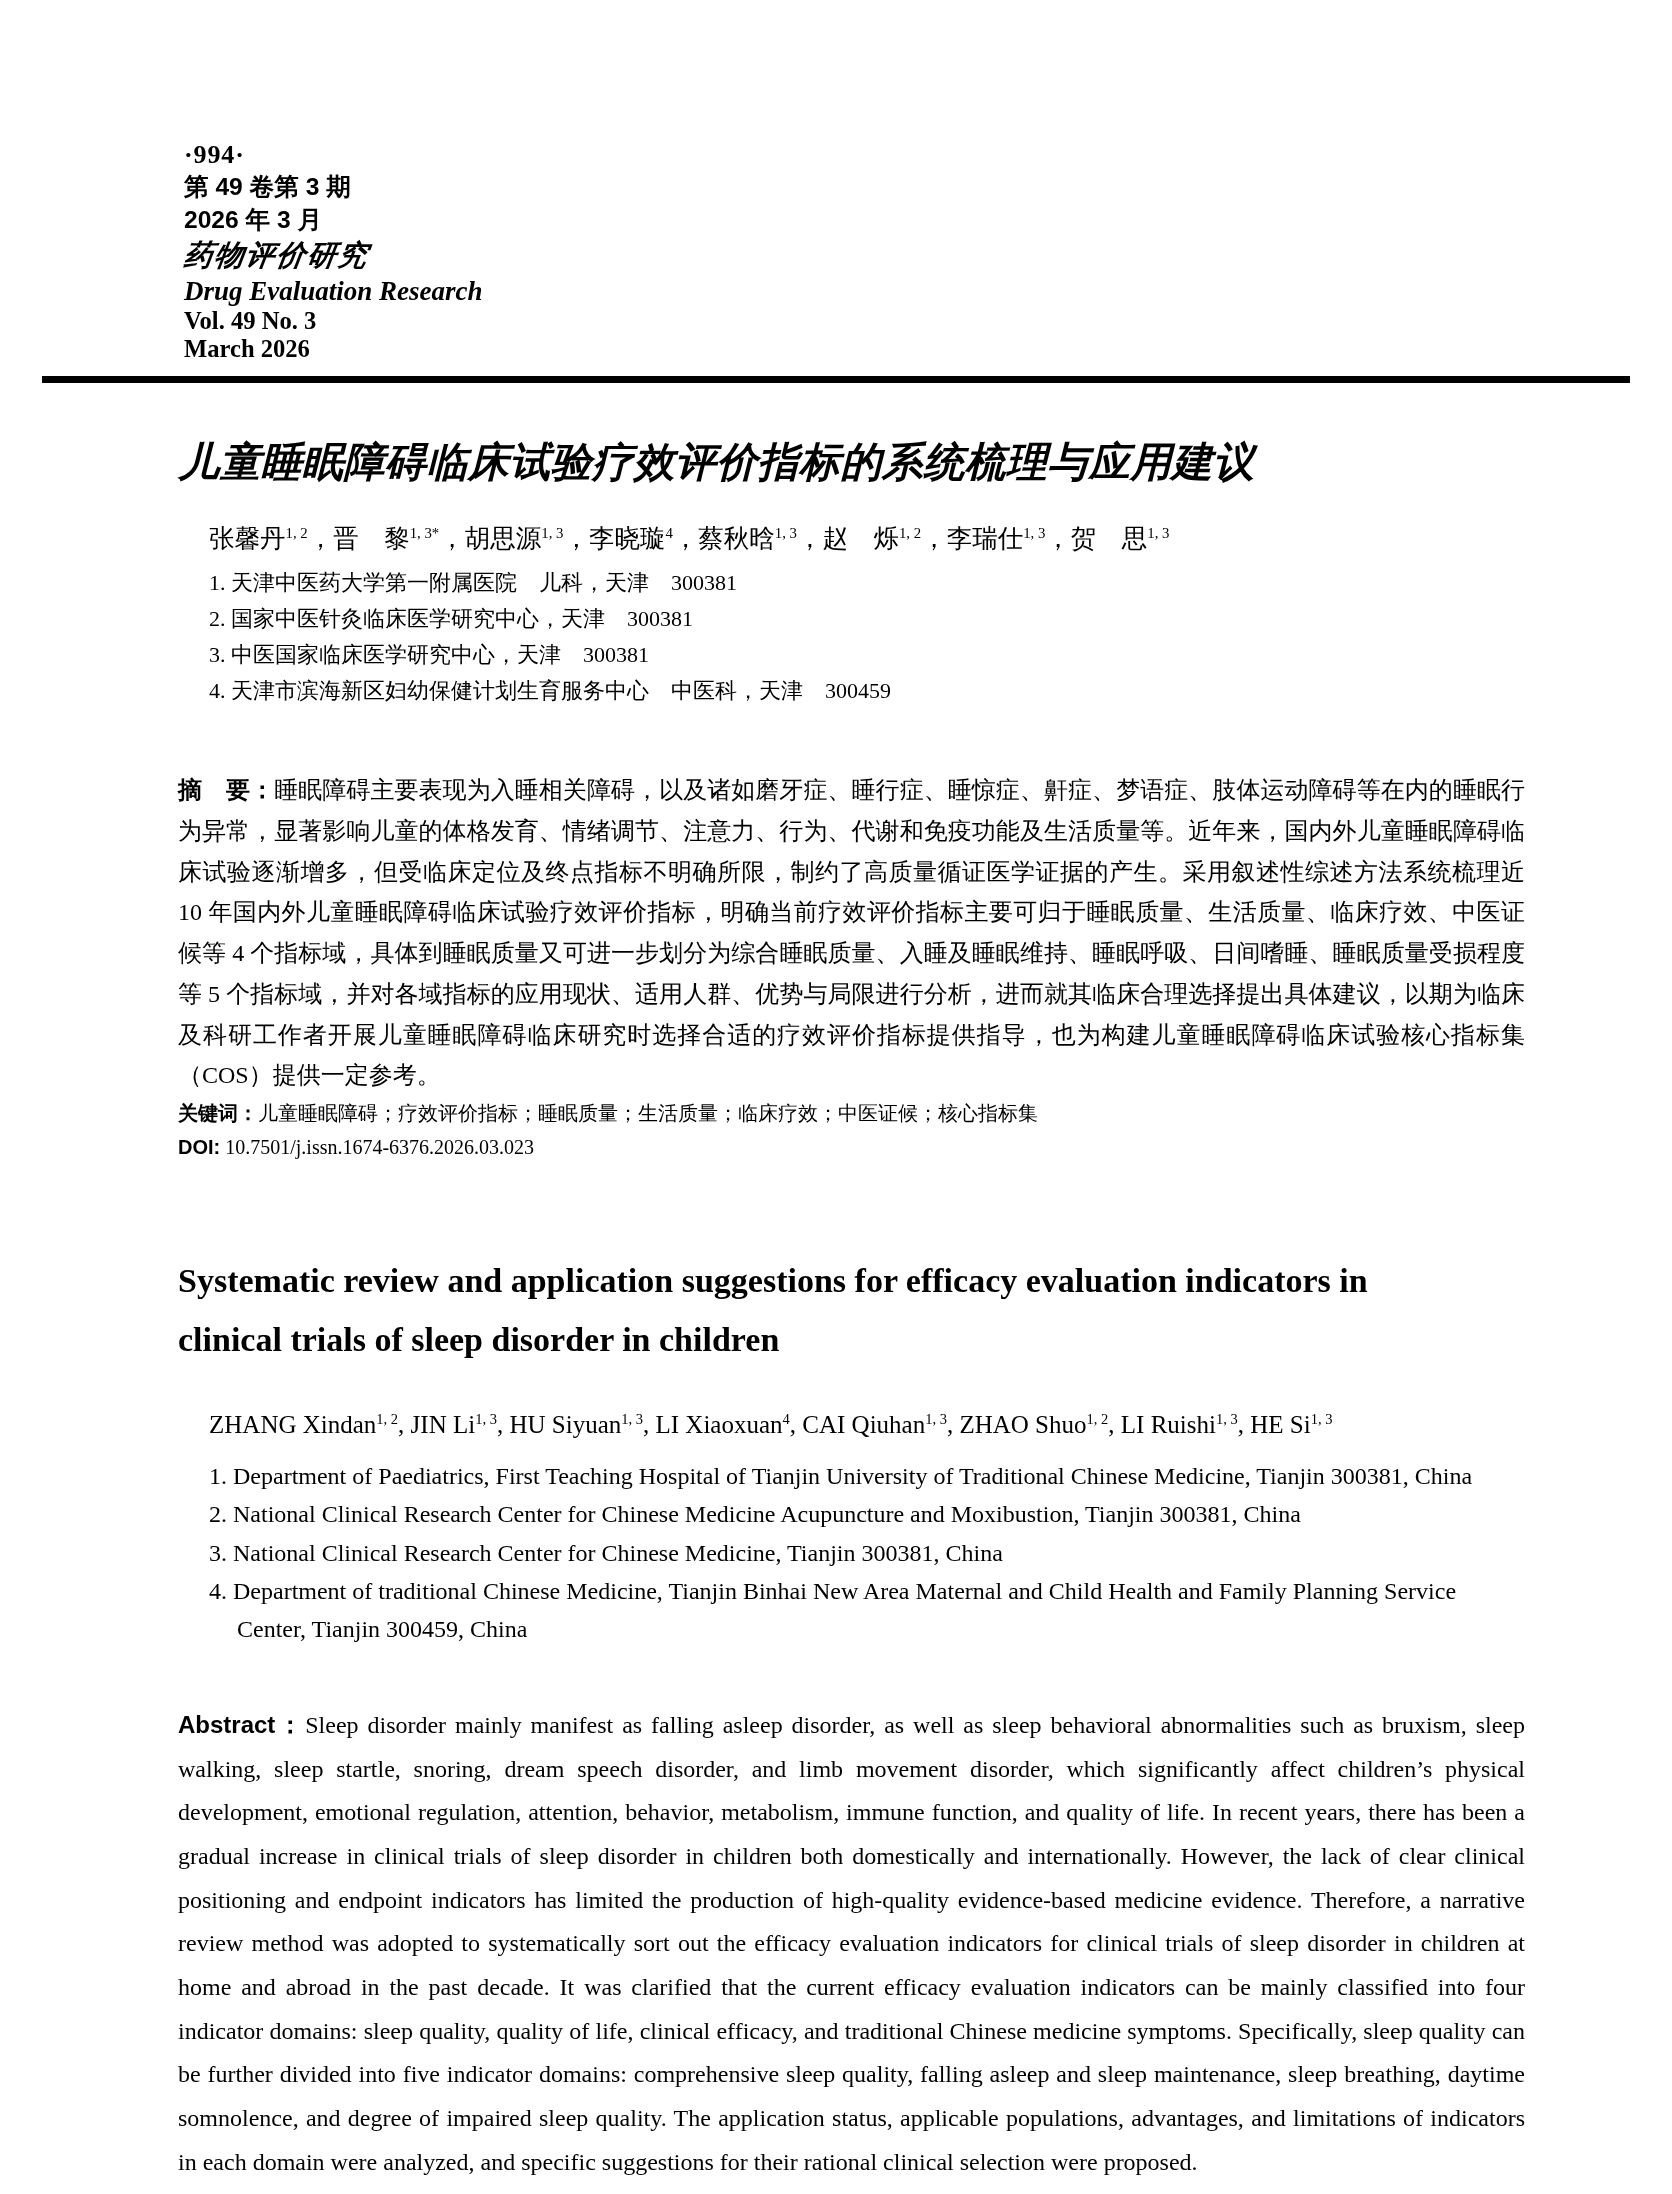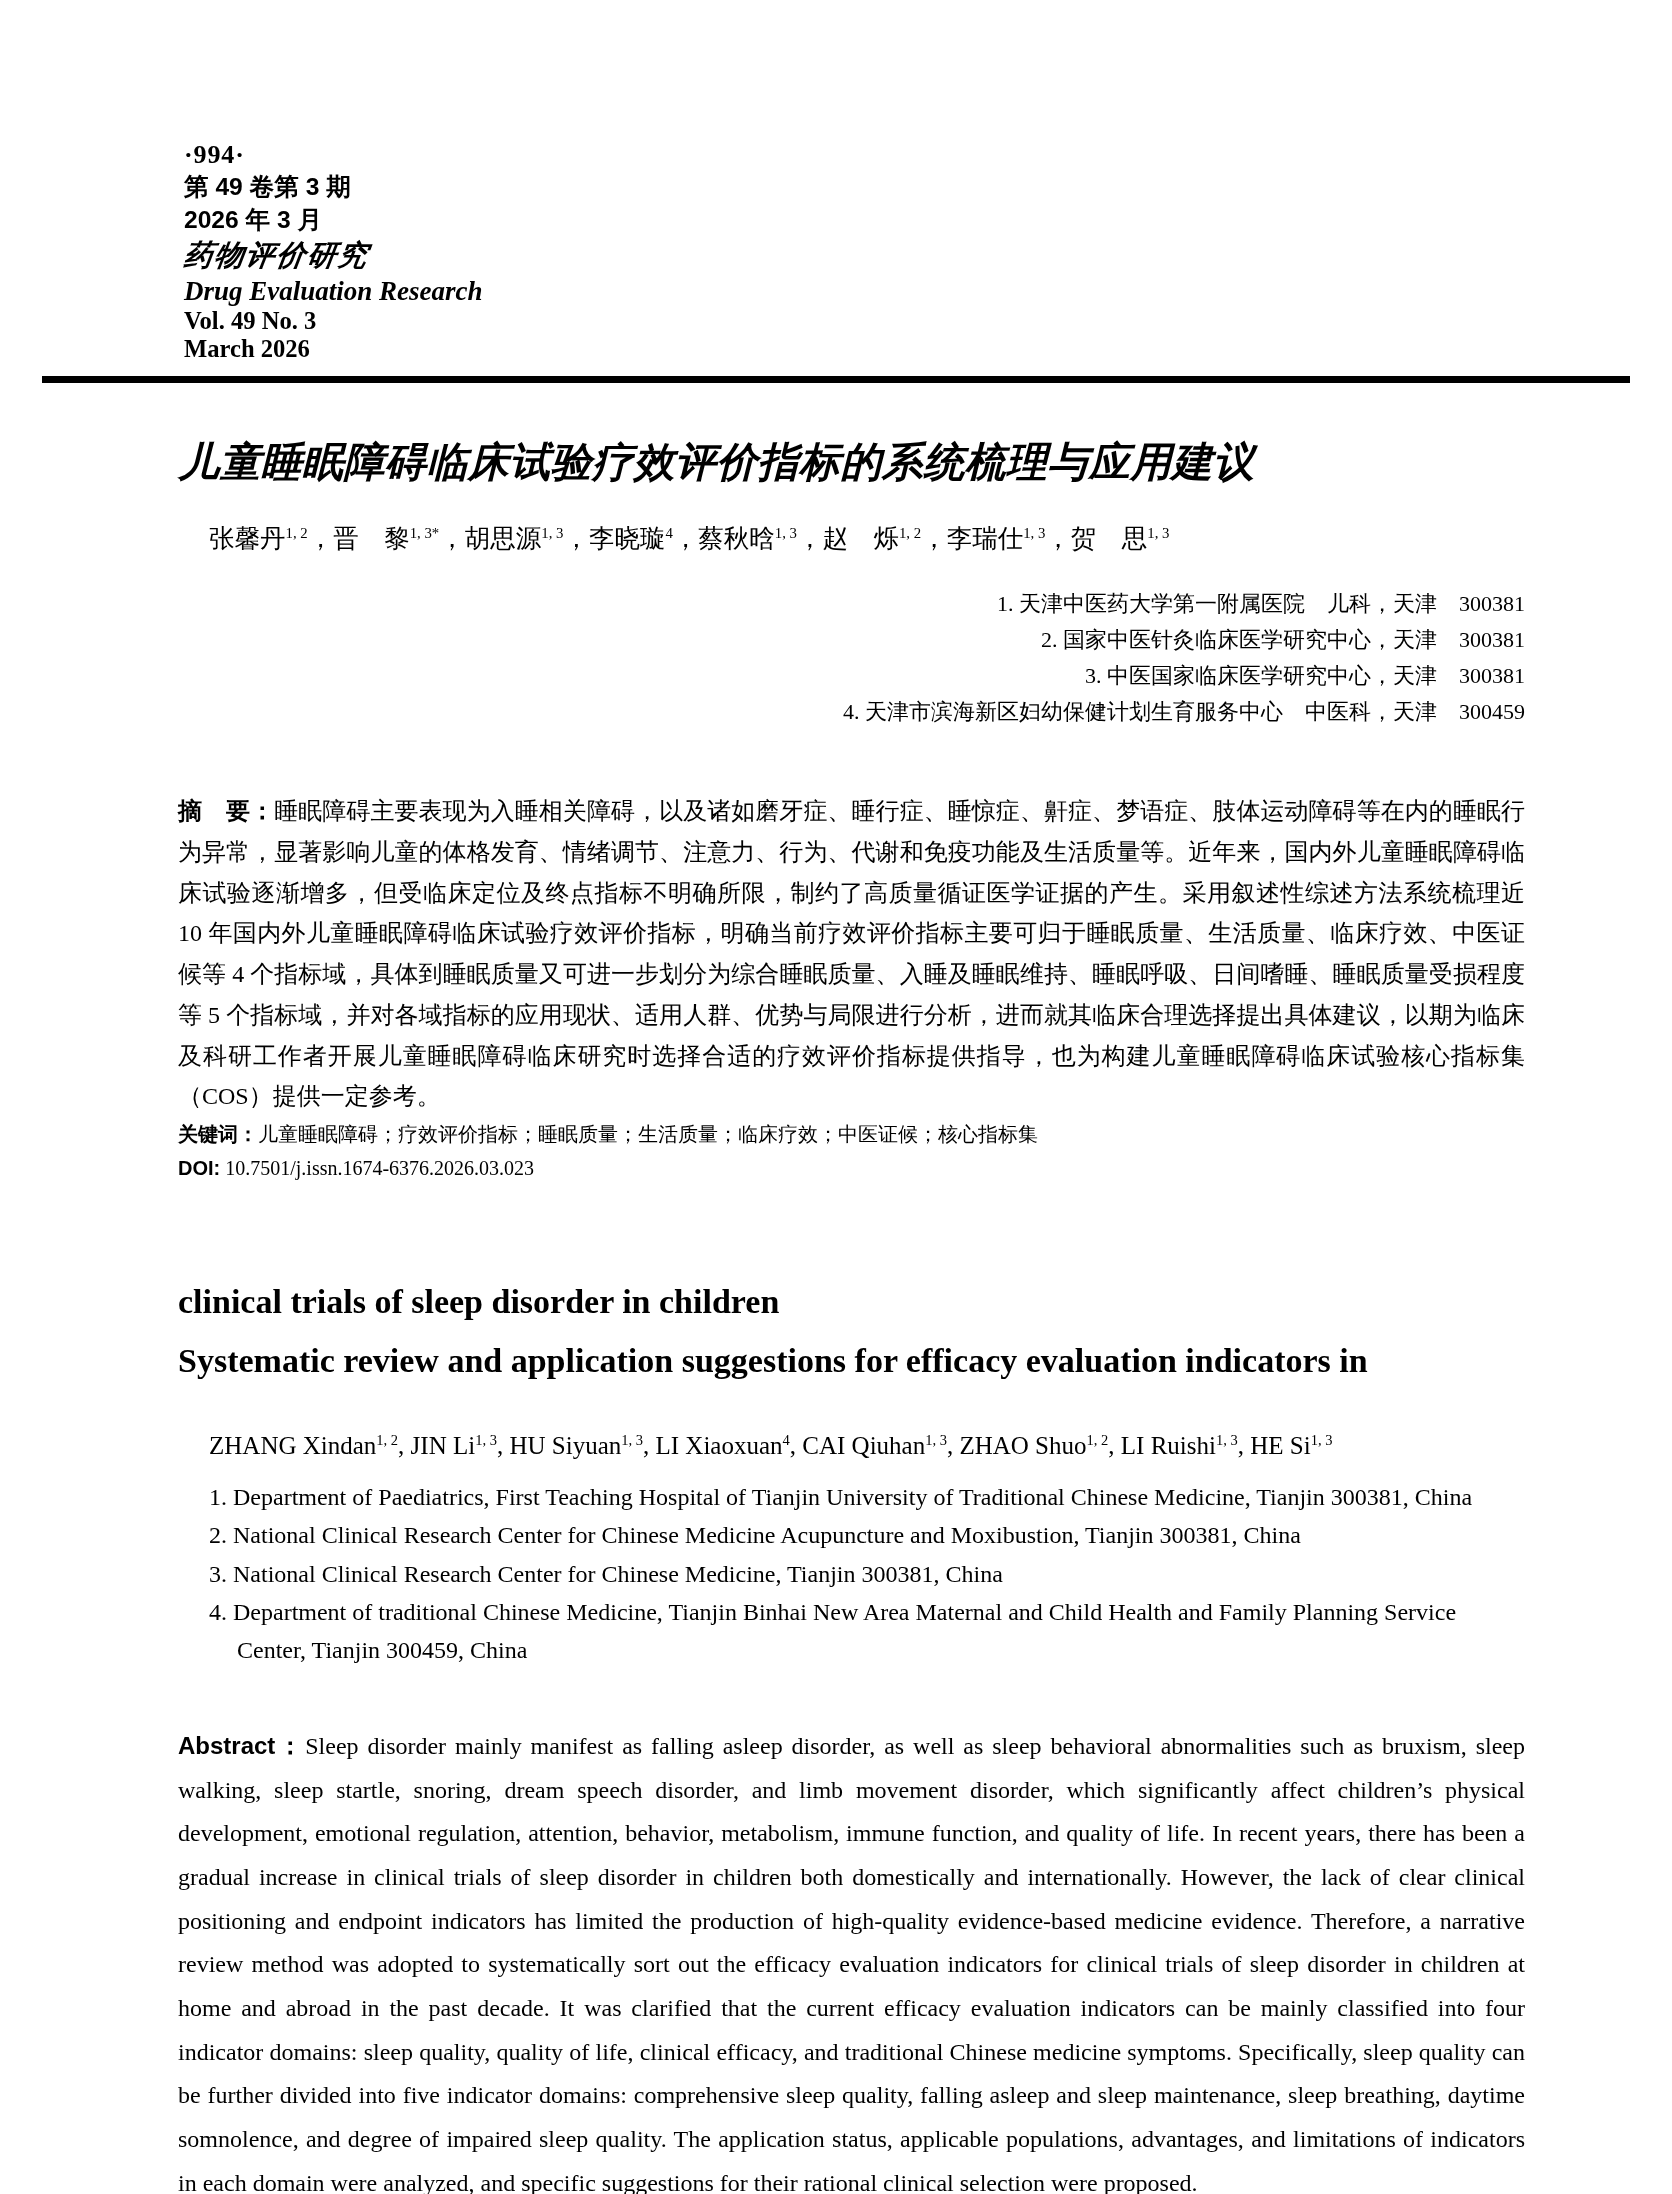--- a/index.html
+++ b/index.html
@@ -24,21 +24,21 @@
   .jname-en{font-style:italic;font-size:27px;}
   .hrule{height:6.6px;background:#000;margin:13px 42px 0 42px;}
   
   .content{margin:0 147px 0 178px;}
   .title-cn{
     margin:52px 0 0 0;font-size:41px;font-weight:bold;
     font-family:"Liberation Sans","DejaVu Sans",sans-serif;letter-spacing:0.4px;
   }
   .authors-cn{margin-top:31px;padding-left:31px;font-size:25.5px;}
   sup{font-size:0.58em;vertical-align:super;line-height:0;}
-  .affils-cn{margin-top:30px;padding-left:31px;font-size:22px;text-align:right;}
+  .affils-cn{margin-top:9px;padding-left:31px;font-size:22px;}
   .affils-cn .affil-cn{line-height:164%;}
   
   .lab{font-weight:bold;font-family:"Liberation Sans","DejaVu Sans",sans-serif;}
   .abs-cn{margin-top:61px;font-size:24px;line-height:170%;text-align:justify;}
   .kw-line,.clc-line,.doi-line{font-size:20px;line-height:170%;text-align:left;}
   .clc-line .pair{margin-right:75px;}
   .doi-line .doi-val{font-family:"Liberation Serif","DejaVu Serif",serif;}
   
   .title-en{margin-top:88px;font-size:34px;font-weight:bold;line-height:172%;}
   .authors-en{margin-top:42px;padding-left:31px;font-size:25px;}
@@ -87,22 +87,22 @@
       <span class="lab">关键词：</span><span>儿童睡眠障碍；疗效评价指标；睡眠质量；生活质量；临床疗效；中医证候；核心指标集</span>
     </div>
 
 
     <div class="doi-line">
       <span class="lab" style="font-family:Liberation Sans, sans-serif;">DOI:</span>
       <span class="doi-val">10.7501/j.issn.1674-6376.2026.03.023</span>
     </div>
 
     <div class="title-en">
+        <div class="title-en-line">Systematic review and application suggestions for efficacy evaluation indicators in</div>
         <div class="title-en-line">clinical trials of sleep disorder in children</div>
-        <div class="title-en-line">Systematic review and application suggestions for efficacy evaluation indicators in</div>
       </div>
 
     <div class="authors-en"><span>ZHANG Xindan<sup>1, 2</sup></span>, <span>JIN Li<sup>1, 3</sup></span>, <span>HU Siyuan<sup>1, 3</sup></span>, <span>LI Xiaoxuan<sup>4</sup></span>, <span>CAI Qiuhan<sup>1, 3</sup></span>, <span>ZHAO Shuo<sup>1, 2</sup></span>, <span>LI Ruishi<sup>1, 3</sup></span>, <span>HE Si<sup>1, 3</sup></span></div>
 
     <div class="affils-en">
         <div class="affil-en">1. Department of Paediatrics, First Teaching Hospital of Tianjin University of Traditional Chinese Medicine, Tianjin 300381, China</div>
         <div class="affil-en">2. National Clinical Research Center for Chinese Medicine Acupuncture and Moxibustion, Tianjin 300381, China</div>
         <div class="affil-en">3. National Clinical Research Center for Chinese Medicine, Tianjin 300381, China</div>
         <div class="affil-en">4. Department of traditional Chinese Medicine, Tianjin Binhai New Area Maternal and Child Health and Family Planning Service Center, Tianjin 300459, China</div>
       </div>

